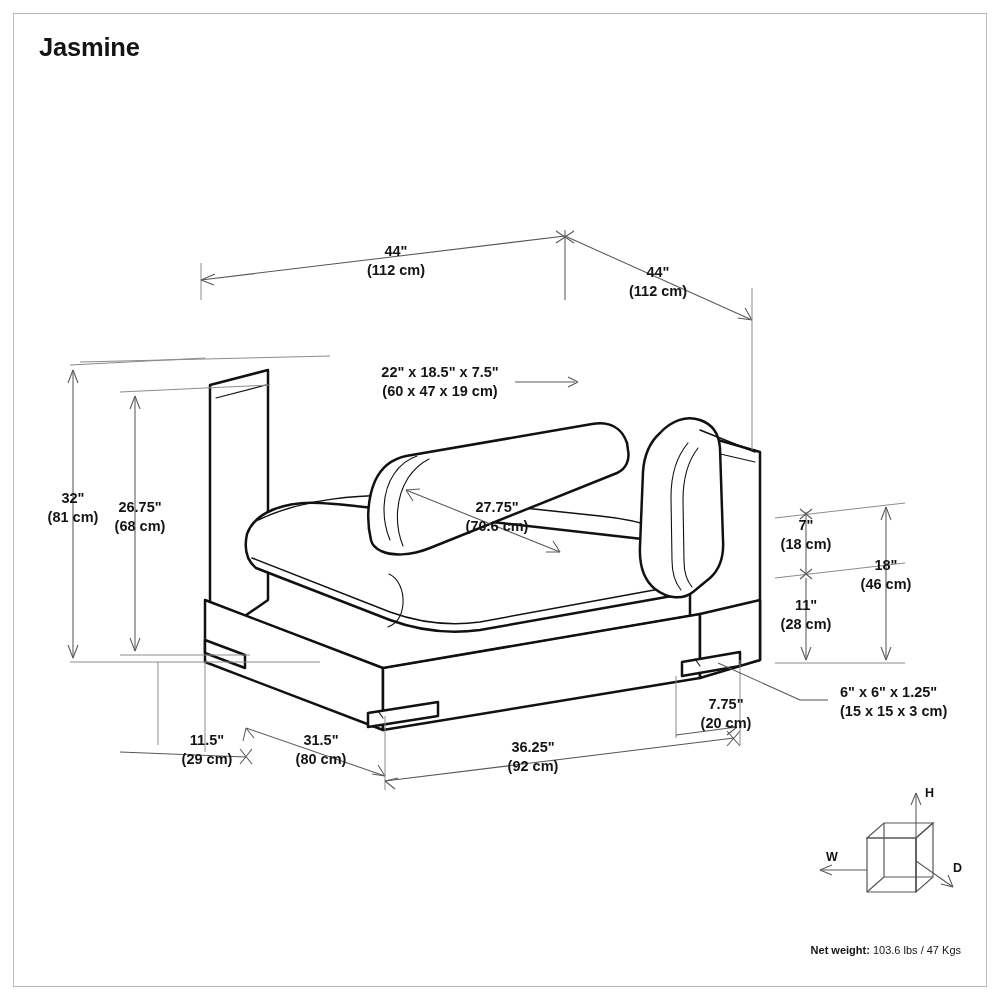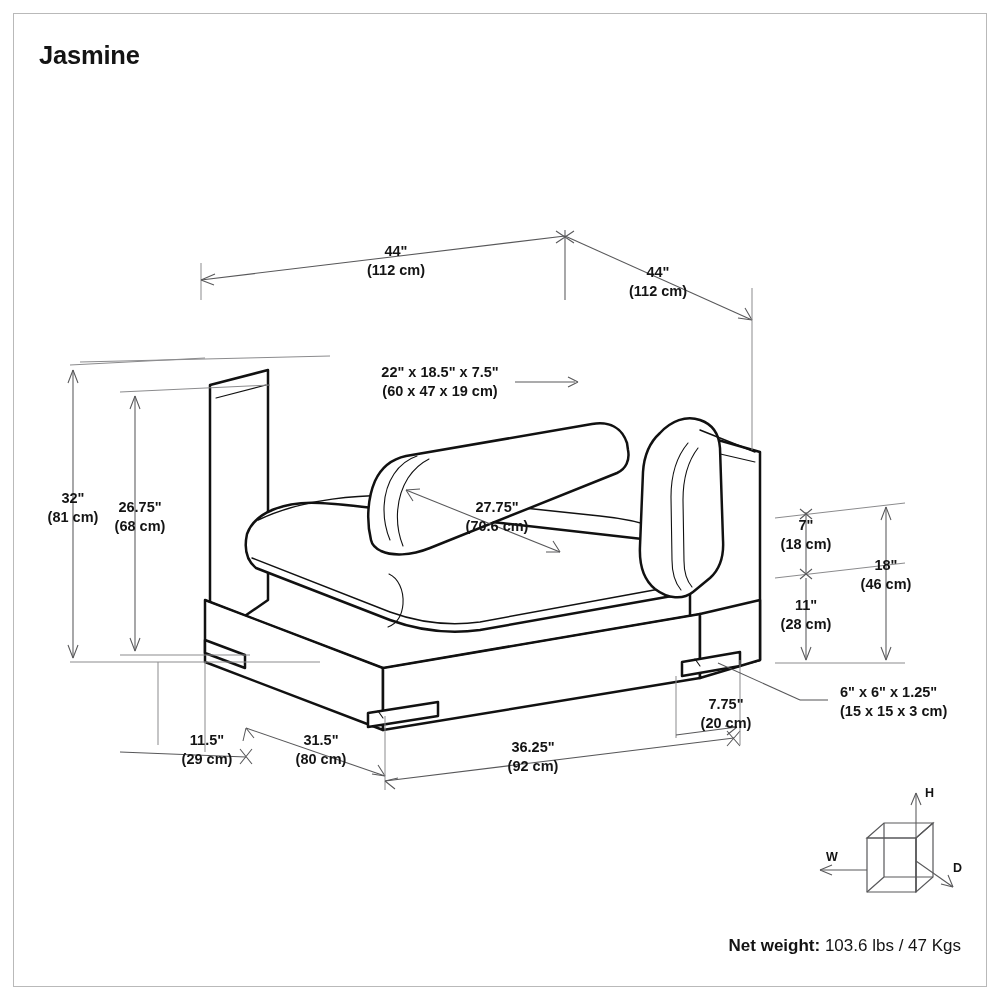--- a/index.html
+++ b/index.html
@@ -27,35 +27,35 @@
     top: 13px;
     width: 974px;
     height: 974px;
     border: 1px solid #b9b9b9;
     box-sizing: border-box;
     pointer-events: none;
   }
   #title-block {
     position: absolute;
     left: 39px;
-    top: 40px;
+    top: 32px;
     line-height: 1.22;
   }
   #title-block .line {
     font-size: 25.5px;
     font-weight: bold;
     letter-spacing: -0.2px;
     color: #141414;
     white-space: nowrap;
   }
   #net-weight {
     position: absolute;
     right: 39px;
     bottom: 44px;
-    font-size: 17px;
+    font-size: 11px;
     white-space: nowrap;
     text-align: right;
   }
   #net-weight .nw-label {
     font-weight: bold;
   }
   #net-weight .nw-value {
     font-weight: normal;
   }
   svg.art {

